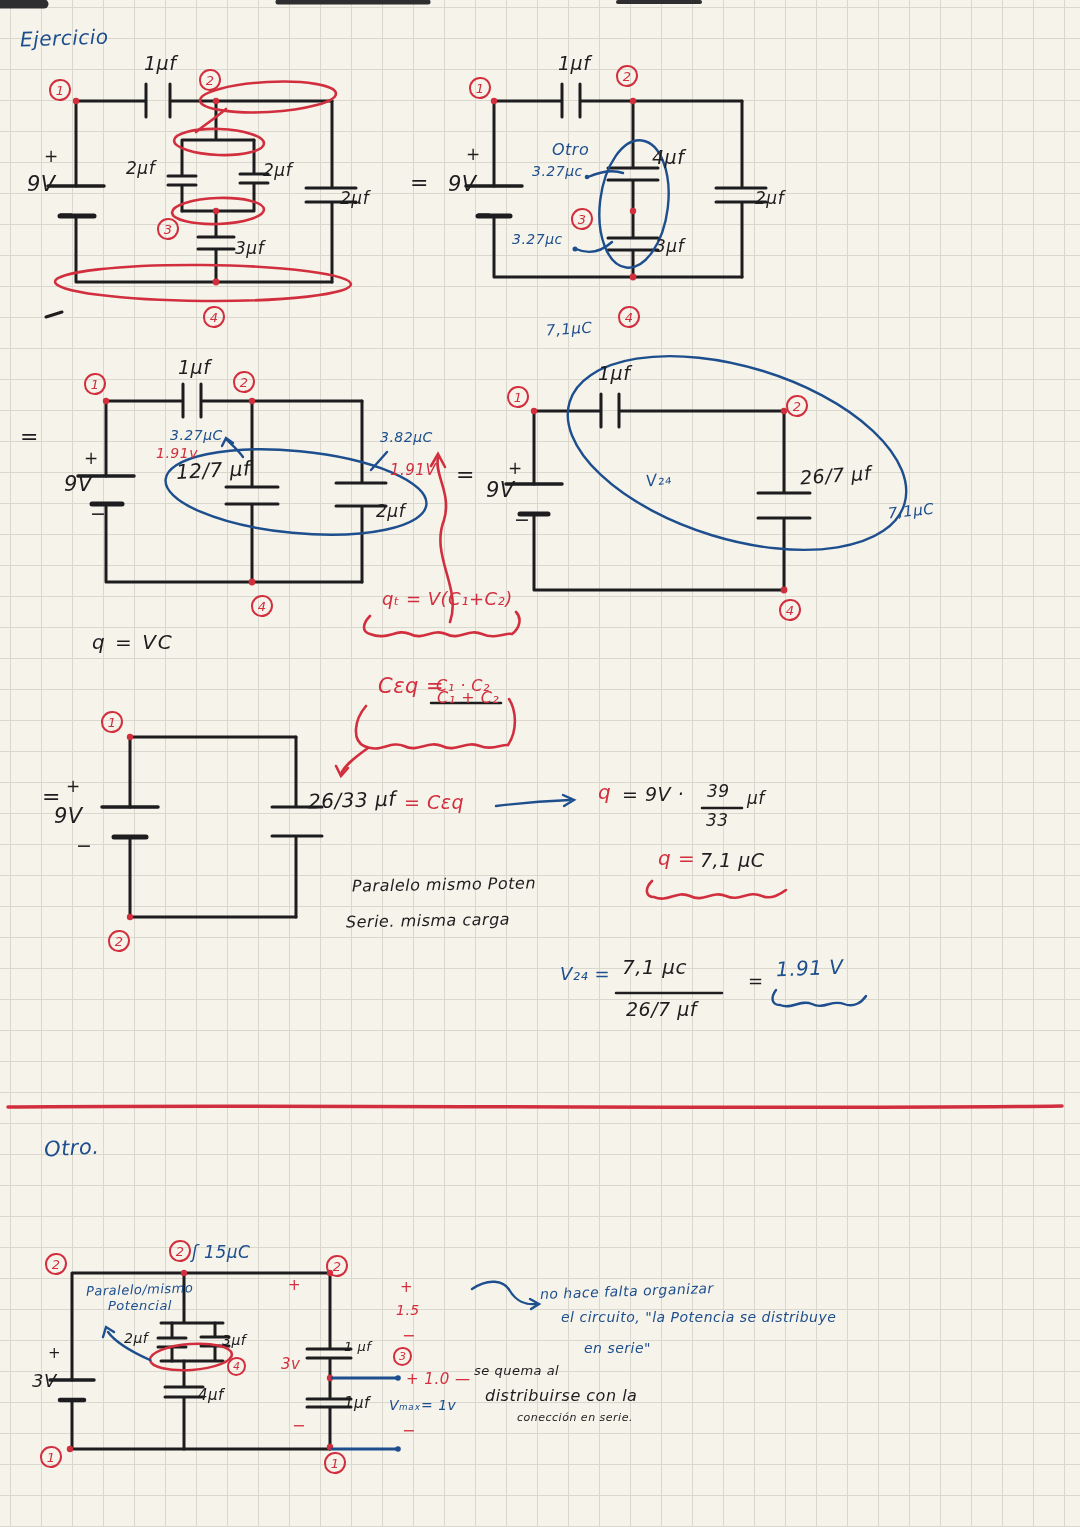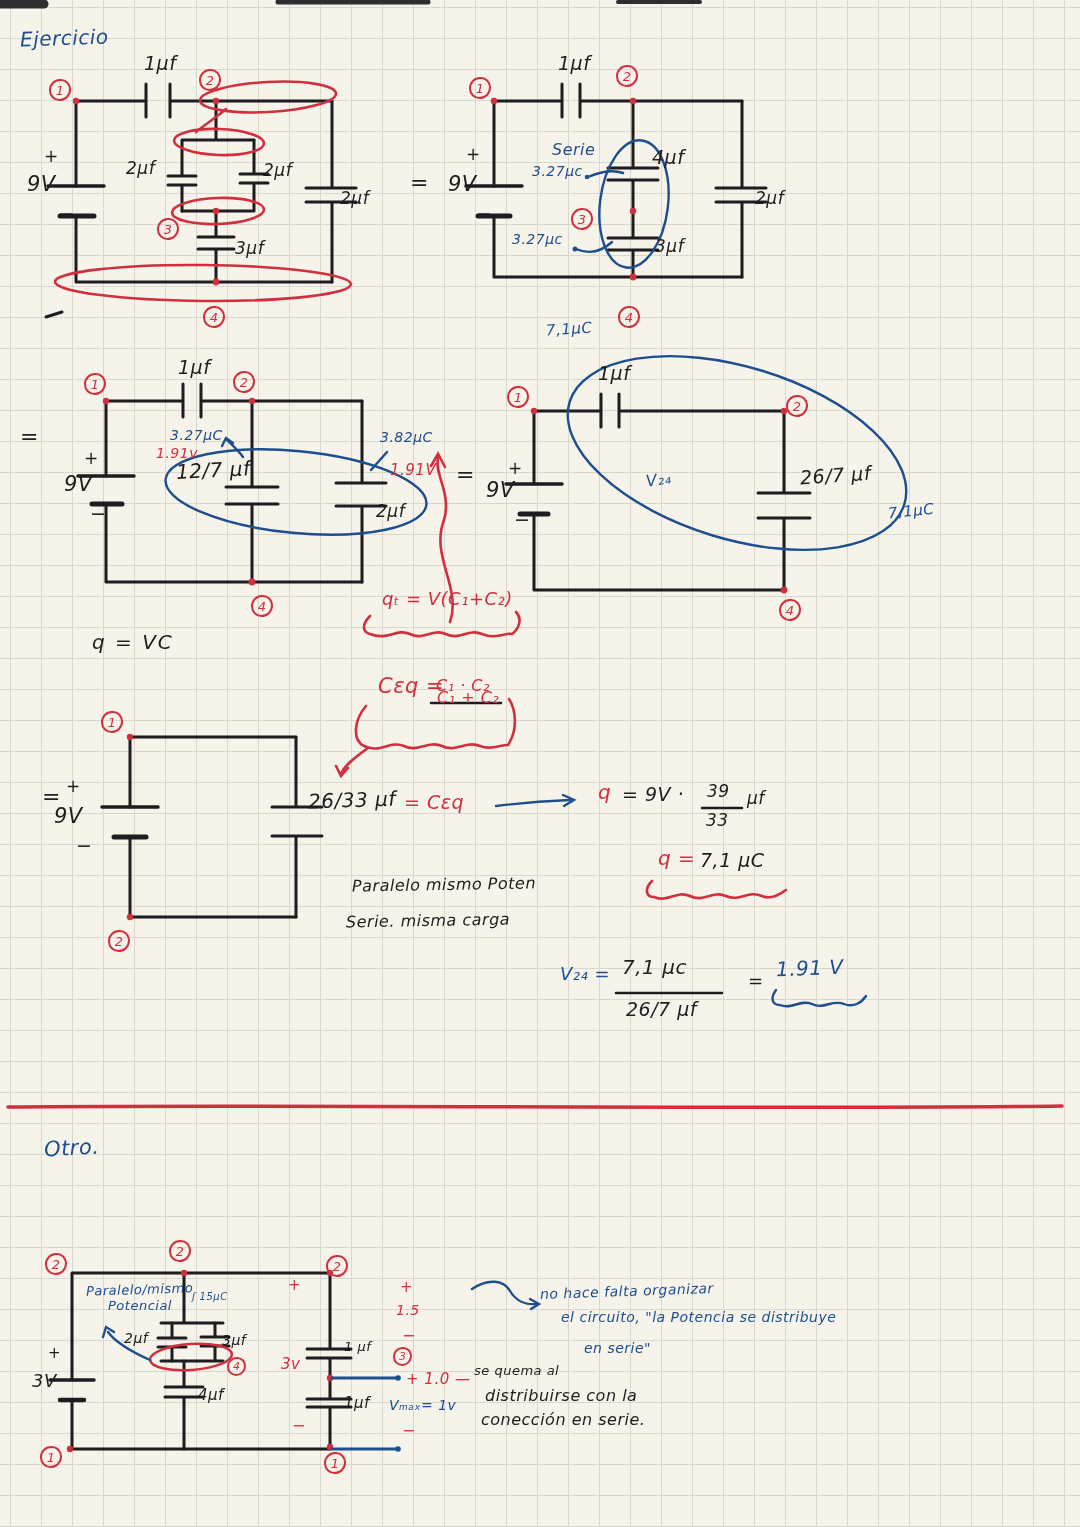--- a/index.html
+++ b/index.html
@@ -192,21 +192,21 @@
 <span class="lbl" style="left:410px;top:172px;font-size:22px">=</span>
 
 <span class="node" style="left:469px;top:77px">1</span>
 <span class="node" style="left:616px;top:65px">2</span>
 <span class="node" style="left:571px;top:208px">3</span>
 <span class="node" style="left:618px;top:306px">4</span>
 <span class="lbl" style="left:558px;top:54px;font-size:19px">1μf</span>
 <span class="lbl" style="left:466px;top:146px">+</span>
 <span class="lbl" style="left:448px;top:174px;font-size:21px">9V</span>
 <span class="lbl" style="left:476px;top:204px;font-size:19px">−</span>
-<span class="lbl blue" style="left:552px;top:142px;font-size:16px">Serie</span>
+<span class="lbl blue" style="left:552px;top:142px;font-size:16px">Otro</span>
 <span class="lbl blue" style="left:532px;top:164px;font-size:14px">3.27μc</span>
 <span class="lbl" style="left:652px;top:148px;font-size:19px">4μf</span>
 <span class="lbl blue" style="left:512px;top:232px;font-size:14px">3.27μc</span>
 <span class="lbl" style="left:655px;top:238px">3μf</span>
 <span class="lbl" style="left:755px;top:190px">2μf</span>
 
 <span class="lbl" style="left:20px;top:426px;font-size:22px">=</span>
 <span class="node" style="left:84px;top:373px">1</span>
 <span class="node" style="left:233px;top:371px">2</span>
 <span class="node" style="left:251px;top:595px">4</span>
@@ -271,21 +271,21 @@
 <span class="node" style="left:45px;top:1253px">2</span>
 <span class="node" style="left:169px;top:1240px">2</span>
 <span class="node" style="left:326px;top:1255px">2</span>
 <span class="node" style="left:227px;top:1357px;width:19px;height:19px;font-size:11px">4</span>
 <span class="node" style="left:393px;top:1347px;width:19px;height:19px;font-size:11px">3</span>
 <span class="node" style="left:40px;top:1446px">1</span>
 <span class="node" style="left:324px;top:1452px">1</span>
 
 <span class="lbl blue" style="left:86px;top:1283px;font-size:13px;transform:rotate(-2deg)">Paralelo/mismo</span>
 <span class="lbl blue" style="left:108px;top:1299px;font-size:13px">Potencial</span>
-<span class="lbl blue" style="left:192px;top:1292px;font-size:10px">ʃ 15μC</span>
+<span class="lbl blue" style="left:192px;top:1244px;font-size:17px">ʃ 15μC</span>
 <span class="lbl" style="left:124px;top:1331px;font-size:14px">2μf</span>
 <span class="lbl" style="left:222px;top:1333px;font-size:14px">3μf</span>
 <span class="lbl" style="left:48px;top:1346px;font-size:15px">+</span>
 <span class="lbl" style="left:32px;top:1372px;font-size:18px">3V</span>
 <span class="lbl" style="left:198px;top:1388px;font-size:15px">4μf</span>
 <span class="lbl" style="left:344px;top:1340px;font-size:13px">1 μf</span>
 <span class="lbl" style="left:344px;top:1396px;font-size:15px">1μf</span>
 
 <span class="lbl red" style="left:288px;top:1278px;font-size:15px">+</span>
 <span class="lbl red" style="left:281px;top:1357px;font-size:15px">3v</span>
@@ -295,15 +295,15 @@
 <span class="lbl red" style="left:402px;top:1328px;font-size:16px">−</span>
 <span class="lbl red" style="left:406px;top:1372px;font-size:15px">+ 1.0 —</span>
 <span class="lbl blue" style="left:389px;top:1398px;font-size:14px">Vₘₐₓ= 1v</span>
 <span class="lbl red" style="left:402px;top:1423px;font-size:16px">−</span>
 
 <span class="lbl blue" style="left:540px;top:1284px;font-size:14px;transform:rotate(-2deg)">no hace falta organizar</span>
 <span class="lbl blue" style="left:561px;top:1310px;font-size:14px">el circuito, "la Potencia se distribuye</span>
 <span class="lbl blue" style="left:584px;top:1341px;font-size:14px">en serie"</span>
 <span class="lbl" style="left:474px;top:1364px;font-size:13px">se quema al</span>
 <span class="lbl" style="left:485px;top:1388px;font-size:16px">distribuirse con la</span>
-<span class="lbl" style="left:481px;top:1412px;font-size:16px">conección en serie.</span>
+<span class="lbl" style="left:517px;top:1412px;font-size:11px">conección en serie.</span>
 
 </div>
 
 </body></html>

